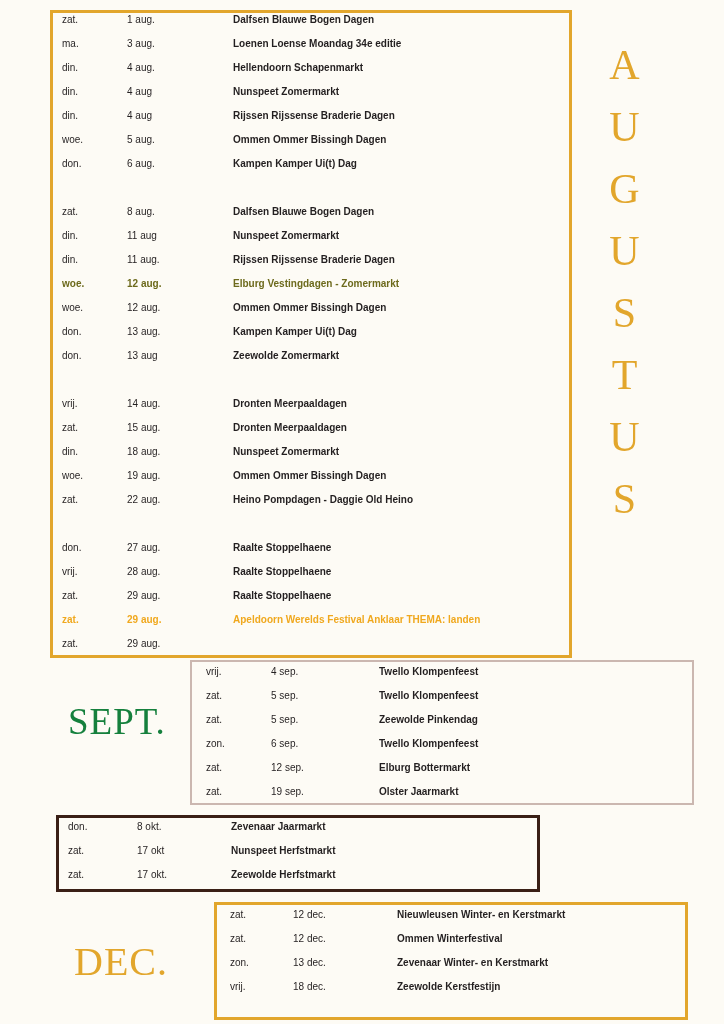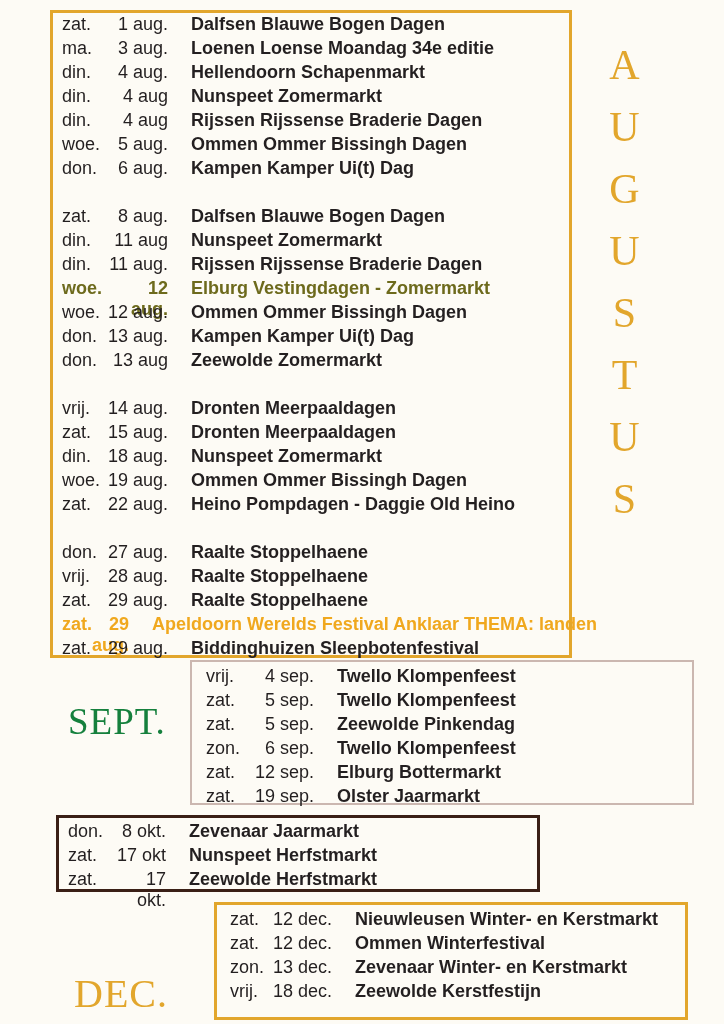--- a/index.html
+++ b/index.html
@@ -35,31 +35,32 @@
   .aug-list {
     position: absolute;
     left: 58px;
     top: 14px;
     width: 510px;
   }
   .row {
     display: flex;
     align-items: baseline;
     height: 24px;
-    font-size: 18px;
+    font-size: 10px;
+    gap: 21px;
   }
   .row .day {
     width: 48px;
     text-align: left;
     padding-left: 4px;
     box-sizing: border-box;
   }
   .row .date {
     width: 70px;
-    text-align: right;
+    text-align: left;
     padding-right: 8px;
     box-sizing: border-box;
   }
   .row .title {
     padding-left: 15px;
     white-space: nowrap;
     font-weight: bold;
   }
   .row.gap {
     height: 24px;
@@ -152,21 +153,21 @@
     left: 214px;
     top: 902px;
     width: 474px;
     height: 118px;
     border: 3px solid #e2a62c;
     box-sizing: border-box;
   }
   .dec-label {
     position: absolute;
     left: 74px;
-    top: 970px;
+    top: 938px;
     font-family: "Liberation Serif", serif;
     font-size: 40px;
     color: #e2a62c;
     letter-spacing: 1px;
   }
   .dec-list {
     position: absolute;
     left: 226px;
     top: 909px;
     width: 460px;
@@ -307,21 +308,20 @@
         <div class="title">Raalte Stoppelhaene</div>
       </div>
       <div class="row hl-gold">
         <div class="day">zat.</div>
         <div class="date">29 aug.</div>
         <div class="title">Apeldoorn Werelds Festival Anklaar THEMA: landen</div>
       </div>
       <div class="row">
         <div class="day">zat.</div>
         <div class="date">29 aug.</div>
-        <div class="title">Biddinghuizen Sleepbotenfestival</div>
       </div>
     </div>
   <div class="aug-word">
       <span>A</span>
       <span>U</span>
       <span>G</span>
       <span>U</span>
       <span>S</span>
       <span>T</span>
       <span>U</span>

